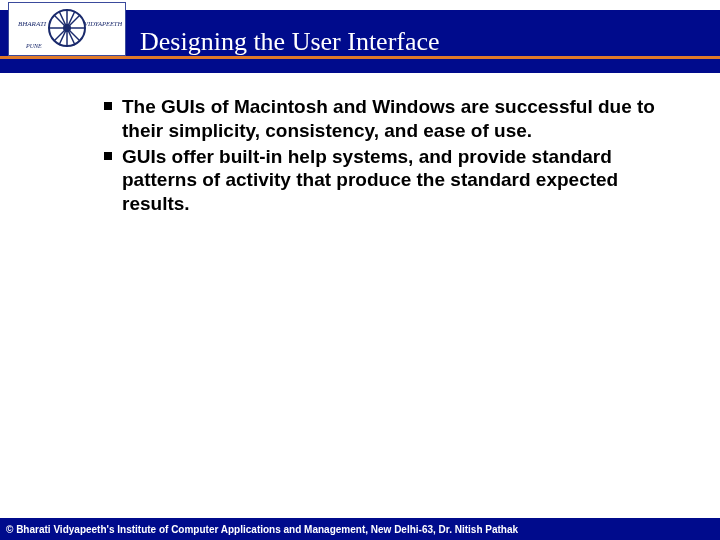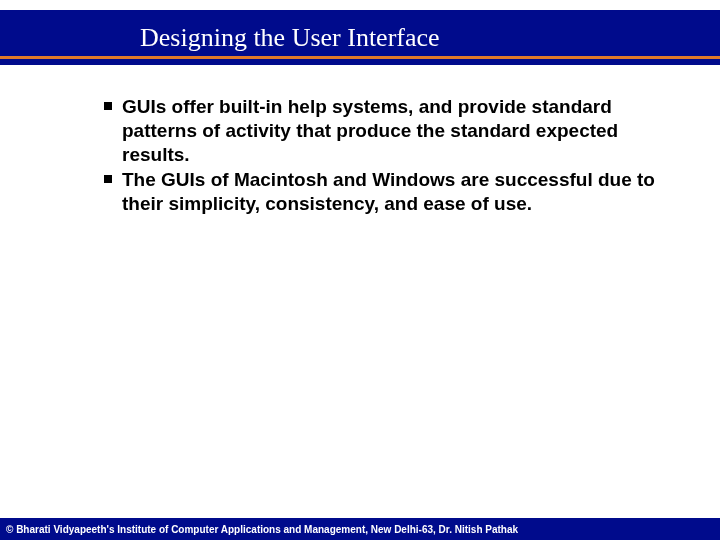--- a/index.html
+++ b/index.html
@@ -14,21 +14,21 @@
   .header-band {
     position: relative;
     height: 62px;
     background: #ffffff;
   }
   .title-bar {
     position: absolute;
     left: 0;
     right: 0;
     top: 10px;
-    height: 55px;
+    height: 63px;
     background: #000b8c;
     display: flex;
     align-items: center;
     padding-left: 140px;
   }
   .title-txt {
     color: #ffffff;
     font-family: "Times New Roman", Times, serif;
     font-size: 26px;
   }
@@ -109,25 +109,42 @@
   }
 </style>
 </head>
 <body>
 
 <div class="header-band">
   <div class="title-bar">
     <span class="title-txt">Designing the User Interface</span>
   </div>
   <div class="orange-line"></div>
+  <div class="logo-box">
+    <svg width="110" height="46" viewBox="0 0 110 46">
+      <circle cx="55" cy="22" r="18" fill="none" stroke="#1a2a6c" stroke-width="2"></circle>
+      <circle cx="55" cy="22" r="4" fill="#1a2a6c"></circle>
+      <g stroke="#1a2a6c" stroke-width="1.5">
+        <line x1="55" y1="4" x2="55" y2="40"></line>
+        <line x1="37" y1="22" x2="73" y2="22"></line>
+        <line x1="42" y1="9" x2="68" y2="35"></line>
+        <line x1="68" y1="9" x2="42" y2="35"></line>
+        <line x1="47" y1="5" x2="63" y2="39"></line>
+        <line x1="63" y1="5" x2="47" y2="39"></line>
+      </g>
+      <text x="6" y="20" font-size="7" font-family="serif" fill="#1a2a6c" font-style="italic">BHARATI</text>
+      <text x="72" y="20" font-size="6.5" font-family="serif" fill="#1a2a6c" font-style="italic">VIDYAPEETH</text>
+      <text x="14" y="42" font-size="6" font-family="serif" fill="#1a2a6c" font-style="italic">PUNE</text>
+    </svg>
+  </div>
 </div>
 
 <div class="content">
   <ul class="bullets">
+    <li><span>The GUIs of Macintosh and Windows are successful due to their simplicity, consistency, and ease of use.</span></li>
     <li><span>GUIs offer built-in help systems, and provide standard patterns of activity that produce the standard expected results.</span></li>
-    <li><span>The GUIs of Macintosh and Windows are successful due to their simplicity, consistency, and ease of use.</span></li>
   </ul>
 </div>
 
 <div class="footer">
   <span class="footer-left">© Bharati Vidyapeeth's Institute of Computer Applications and Management, New Delhi-63, Dr. Nitish Pathak</span>
   <span class="footer-right">U 4. 135</span>
 </div>
 
 </body></html>

